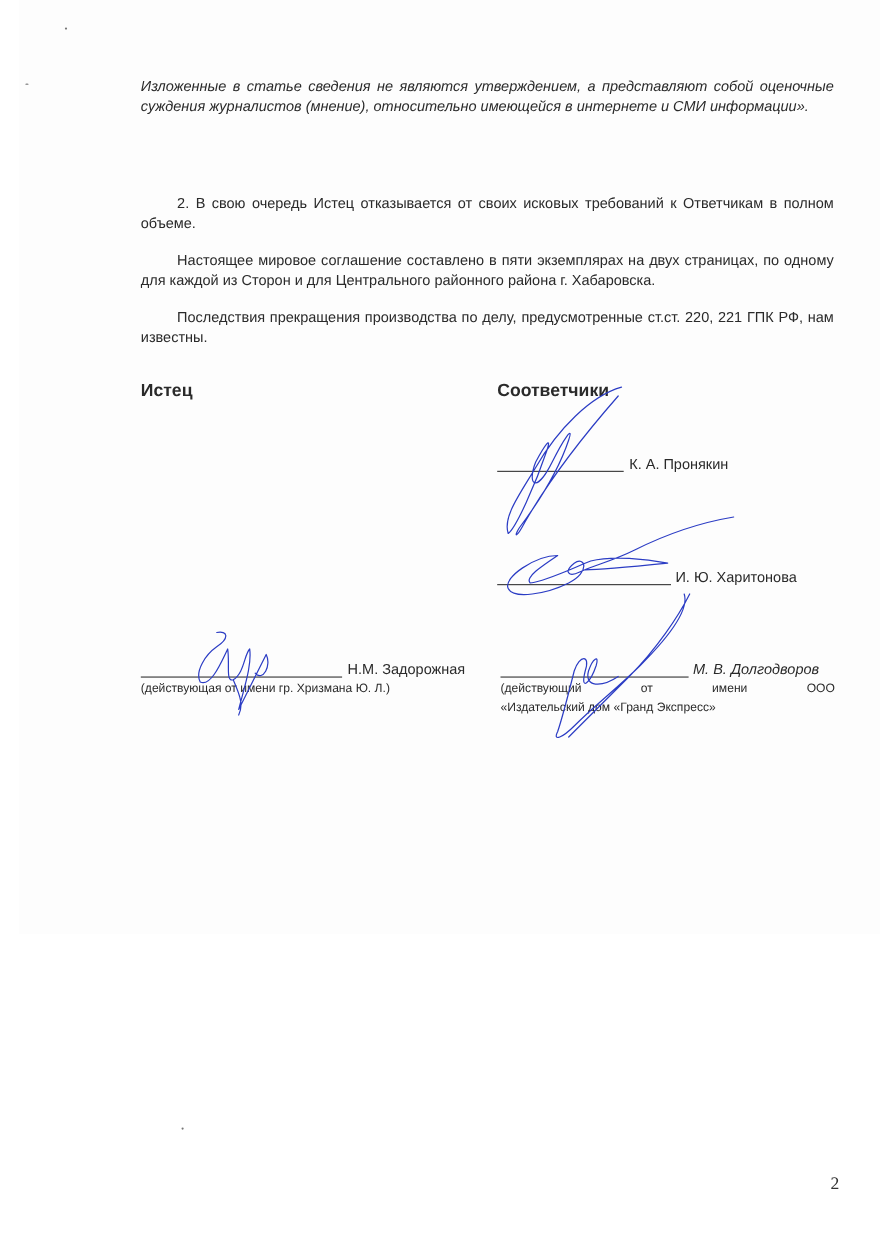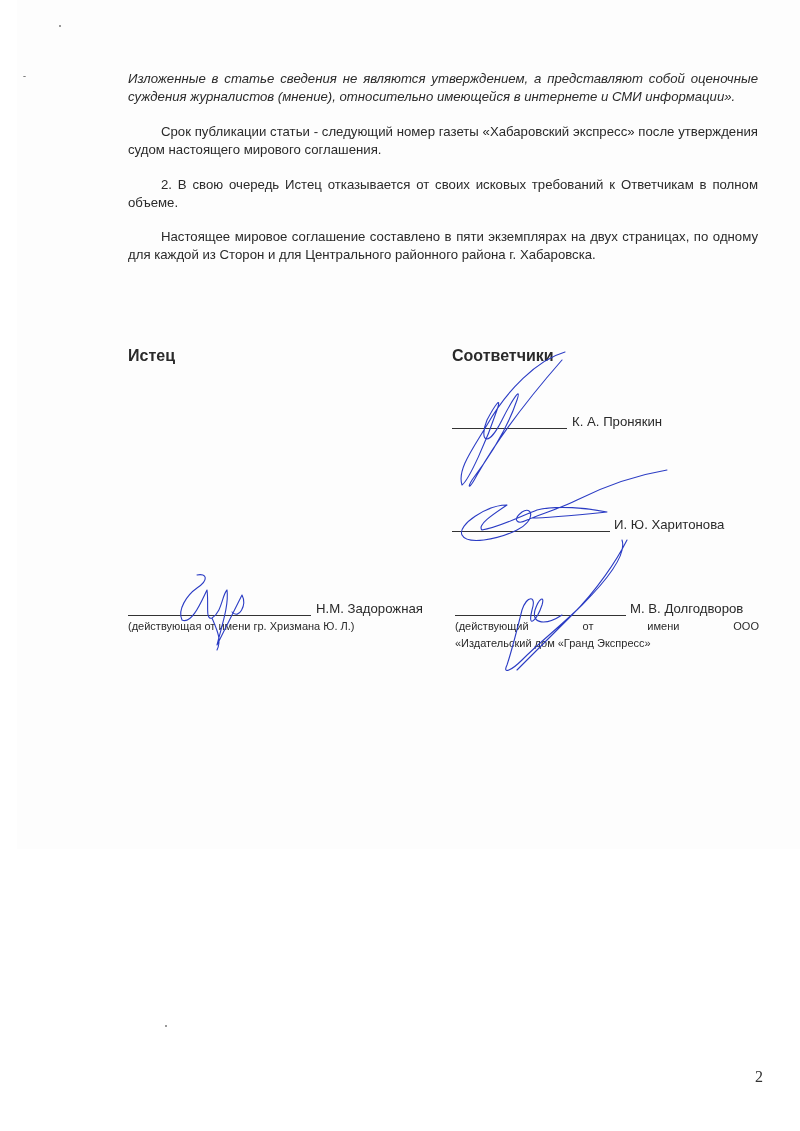--- a/index.html
+++ b/index.html
@@ -27,48 +27,48 @@
 <div class="page">
 
   <span class="speck" style="left:42px;top:25px;"></span>
   <span class="speck" style="left:6px;top:76px;width:3px;height:1px;"></span>
   <span class="speck" style="left:148px;top:1025px;"></span>
 
   <div class="text italic" style="top:70px;">
     <p class="p">Изложенные в статье сведения  не являются утверждением, а представляют собой оценочные суждения журналистов (мнение), относительно имеющейся в интернете и СМИ информации».</p>
   </div>
 
-  <div class="text indent" style="top:123px;">
-    <p class="p">Срок публикации статьи - следующий номер газеты «Хабаровский экспресс» после утверждения судом настоящего мирового соглашения.</p>
-  </div>
 
   <div class="text indent" style="top:176px;">
     <p class="p">2. В свою очередь Истец отказывается от своих исковых требований к Ответчикам в полном объеме.</p>
   </div>
 
   <div class="text indent" style="top:228px;">
     <p class="p">Настоящее мировое соглашение  составлено в пяти экземплярах на двух страницах, по одному для каждой из Сторон и для Центрального районного района г. Хабаровска.</p>
   </div>
 
+  <div class="text indent" style="top:280px;">
+    <p class="p">Последствия прекращения производства по делу, предусмотренные ст.ст. 220, 221 ГПК РФ, нам известны.</p>
+  </div>
 
   <div class="hdr" style="left:111px;top:347px;">Истец</div>
   <div class="hdr" style="left:435px;top:347px;">Соответчики</div>
 
   <div class="sigline" style="left:435px;top:428px;width:115px;"></div>
   <div class="signame" style="left:555px;top:414px;">К. А. Пронякин</div>
 
   <div class="sigline" style="left:435px;top:531px;width:158px;"></div>
   <div class="signame" style="left:597px;top:517px;">И. Ю. Харитонова</div>
 
   <div class="sigline" style="left:111px;top:615px;width:183px;"></div>
   <div class="signame" style="left:299px;top:601px;">Н.М. Задорожная</div>
   <div class="sub" style="left:111px;top:618px;width:310px;">(действующая от имени гр. Хризмана Ю. Л.)</div>
 
   <div class="sigline" style="left:438px;top:615px;width:171px;"></div>
-  <div class="signame" style="left:613px;top:601px;">М. В. Долгодворов</div>
+  <div class="signame" style="left:613px;top:601px;font-style:italic;">М. В. Долгодворов</div>
   <div class="sub justify-line" style="left:438px;top:618px;width:304px;">
     <span>(действующий</span>
     <span>от</span>
     <span>имени</span>
     <span>ООО</span>
   </div>
   <div class="sub" style="left:438px;top:635px;width:310px;">«Издательский дом «Гранд Экспресс»</div>
 
   <svg class="sig" width="800" height="1131">
     <g fill="none" stroke="#2b3cc4" stroke-width="1.1" stroke-linecap="round" stroke-linejoin="round">

